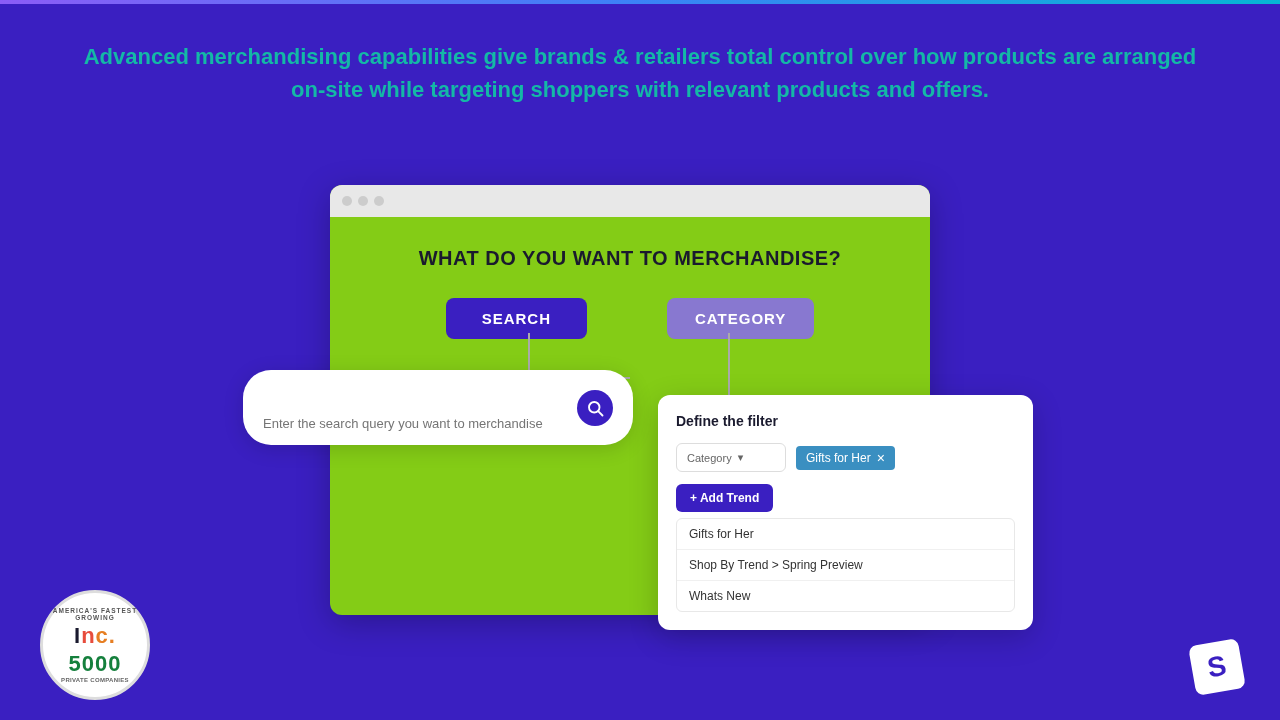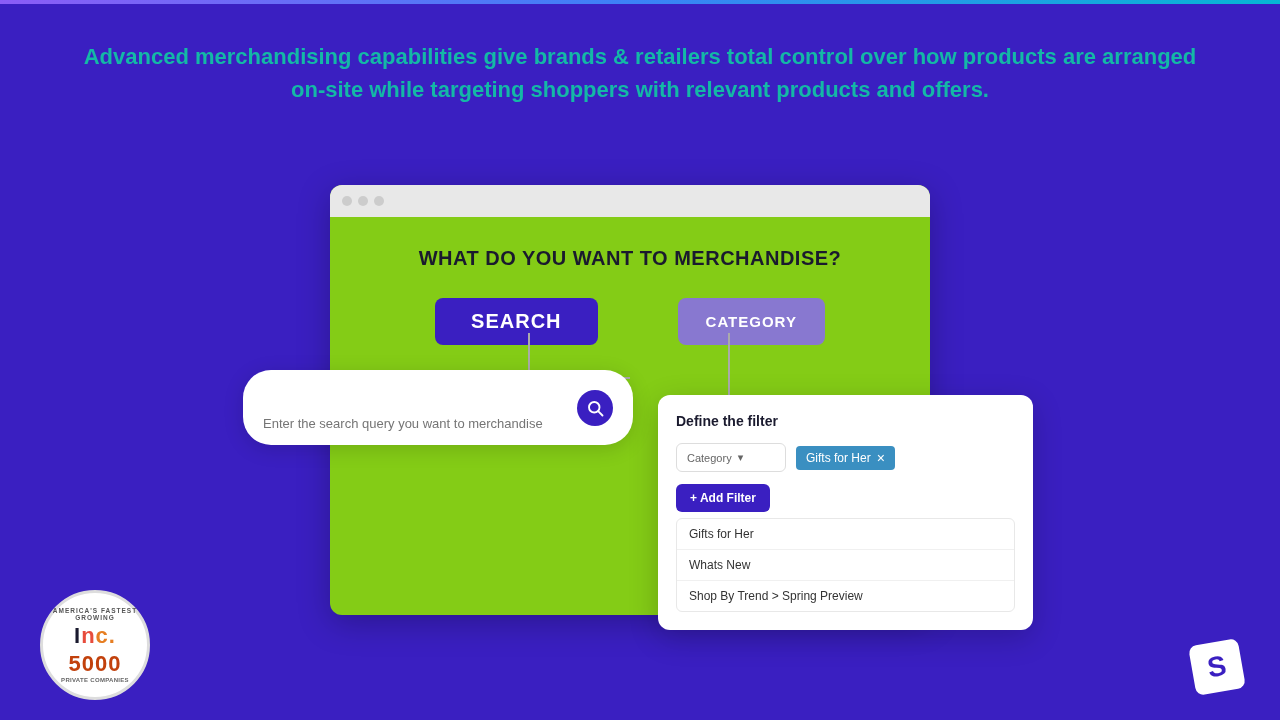--- a/index.html
+++ b/index.html
@@ -69,21 +69,21 @@
       gap: 80px;
       margin-bottom: 0;
     }
 
     .merch-btn-search {
       background: #3a1fc1;
       color: white;
       border: none;
       border-radius: 8px;
       padding: 12px 36px;
-      font-size: 20px;
+      font-size: 15px;
       font-weight: 700;
       letter-spacing: 1px;
       cursor: pointer;
       position: relative;
     }
 
     .merch-btn-category {
       background: #8878d0;
       color: white;
       border: none;
@@ -304,21 +304,21 @@
 
     .inc-5000 {
       font-size: 22px;
       font-weight: 900;
       letter-spacing: 1px;
     }
 
     .inc-5000 .i { color: #1a1a2e; }
     .inc-5000 .n { color: #e74c3c; }
     .inc-5000 .c { color: #e67e22; }
-    .inc-5000 .num { color: #c2410c; text-align: center; }
+    .inc-5000 .num { color: #15803d; text-align: center; }
 
     .logo-shape {
       width: 50px;
       height: 50px;
       background: white;
       border-radius: 8px;
       display: flex;
       align-items: center;
       justify-content: center;
       transform: rotate(-10deg);
@@ -397,25 +397,25 @@
   <div class="filter-row">
     <div class="filter-select">
       <span>Category</span>
       <span>▾</span>
     </div>
     <div class="filter-tag">
       <span>Gifts for Her</span>
       <span class="filter-tag-x">×</span>
     </div>
   </div>
-  <button class="add-filter-btn">+ Add Filter</button>
+  <button class="add-filter-btn">+ Add Trend</button>
   <div class="dropdown-list">
     <div class="dropdown-item">Gifts for Her</div>
+    <div class="dropdown-item">Shop By Trend &gt; Spring Preview</div>
     <div class="dropdown-item">Whats New</div>
-    <div class="dropdown-item">Shop By Trend &gt; Spring Preview</div>
   </div>
 </div>
 
 <div class="inc-badge">
   <div class="inc-badge-inner">
     <div class="inc-arc-text">AMERICA'S FASTEST GROWING</div>
     <div style="margin: 2px 0;">
       <span class="inc-5000">
         <span class="i">I</span><span class="n">n</span><span class="c">c.</span>
       </span>

